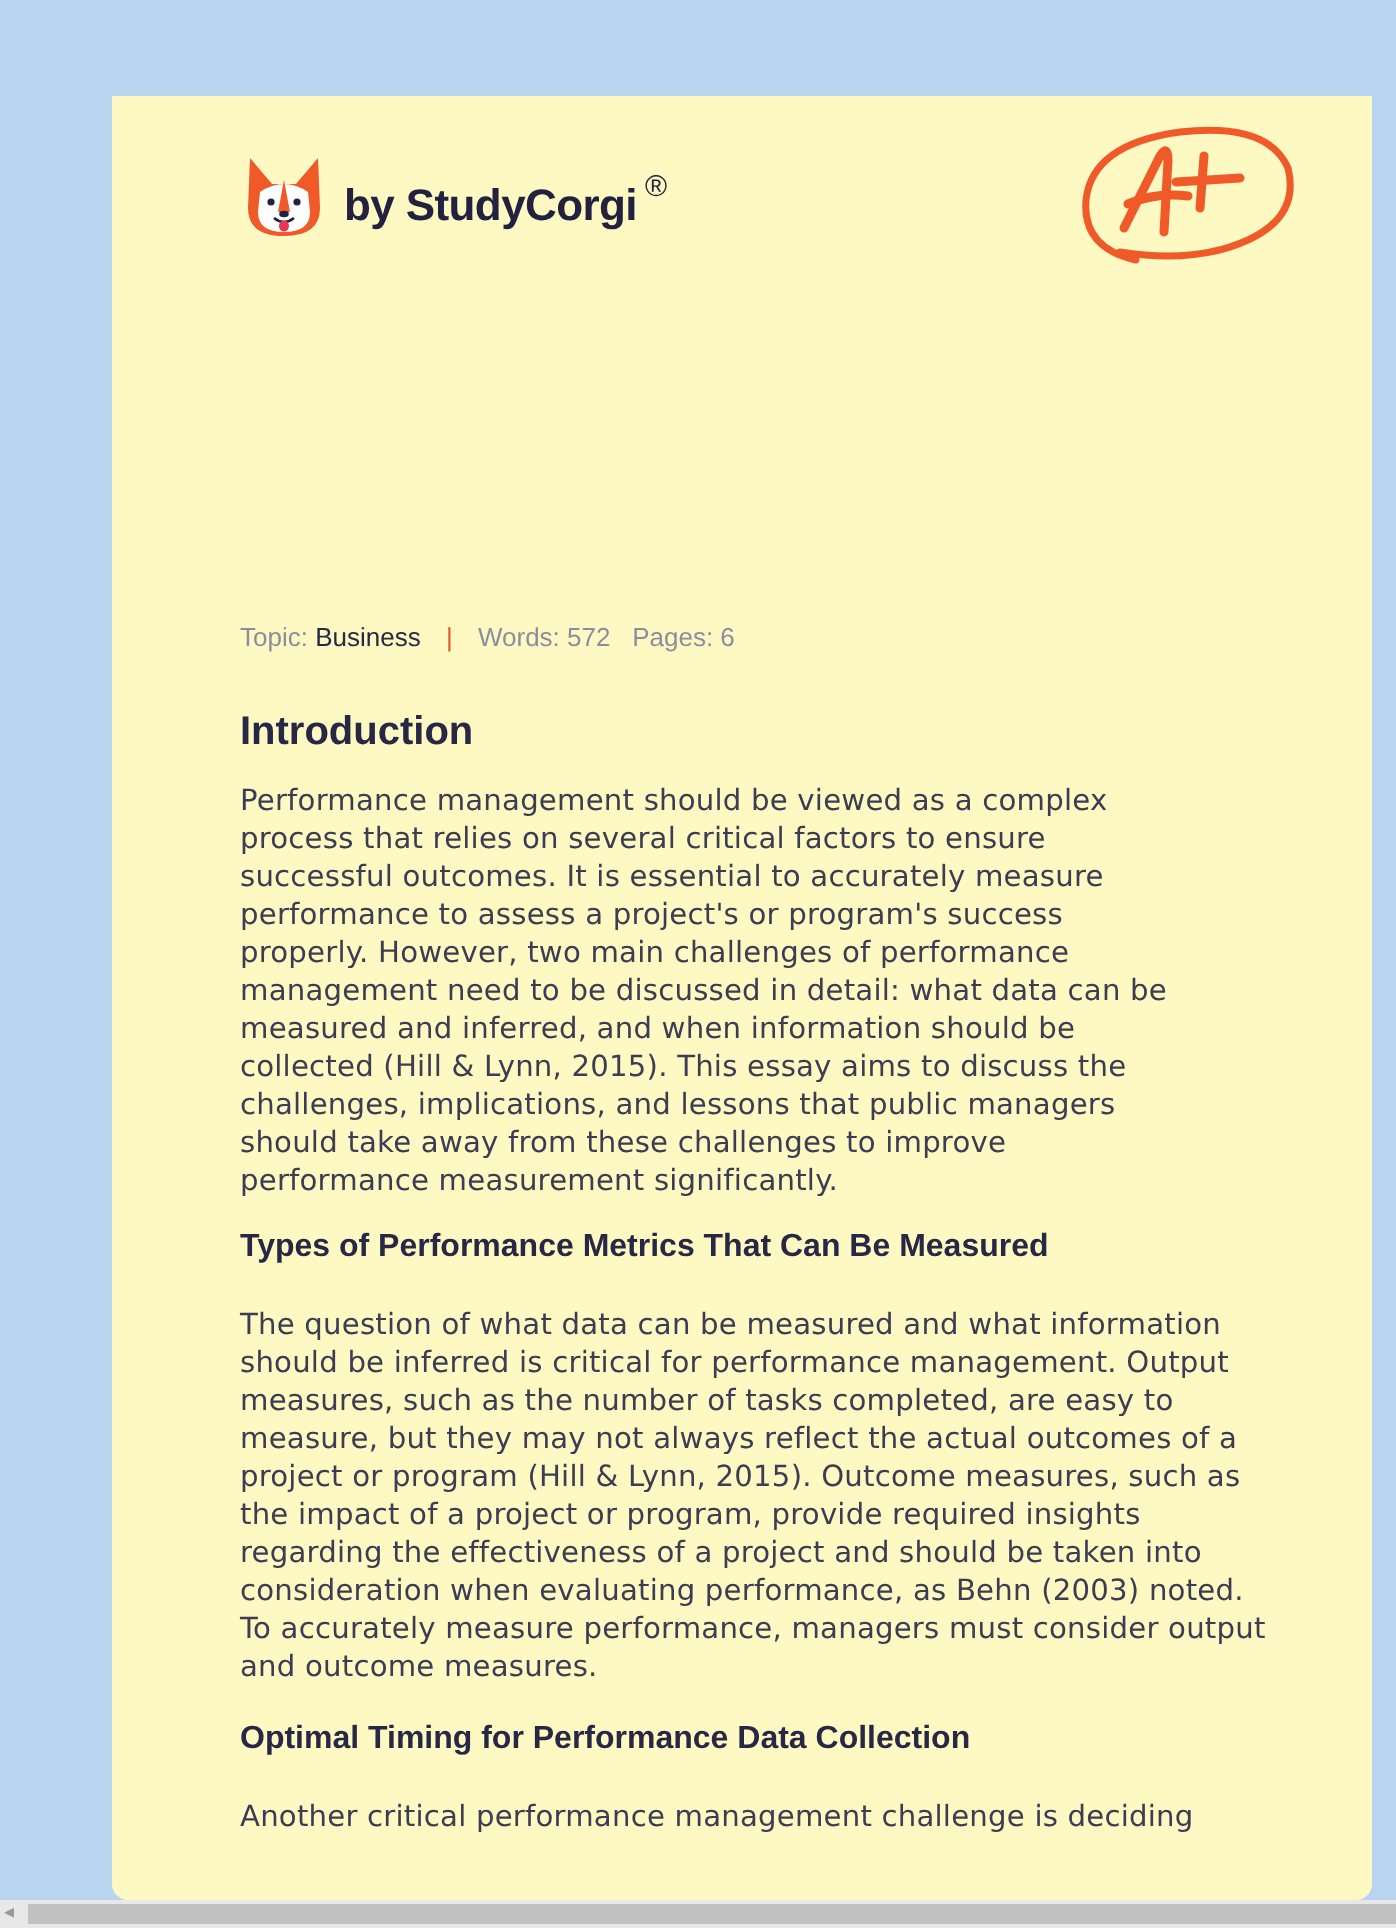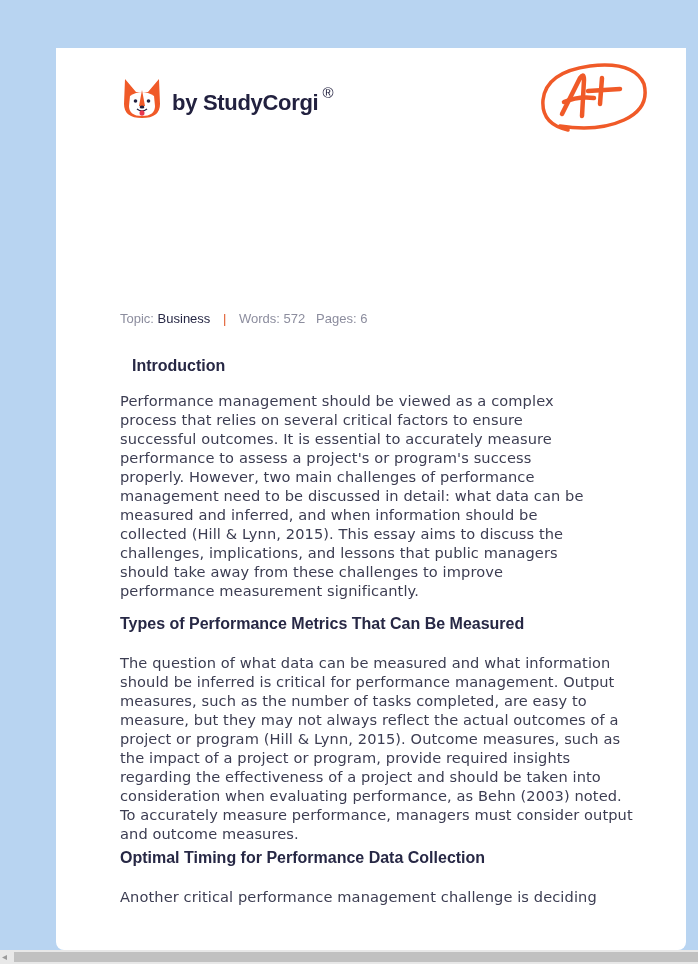--- a/index.html
+++ b/index.html
@@ -3,21 +3,21 @@
 <meta charset="utf-8">
 <style>
   html, body { margin:0; padding:0; }
   body {
     width:698px; height:964px; overflow:hidden; position:relative;
     background:#b8d4f1;
     font-family:"DejaVu Sans", sans-serif;
   }
   .card {
     position:absolute; left:56px; top:48px; width:630px; height:902px;
-    background:#ffffff; border-radius:0 0 8px 8px; overflow:hidden;
+    background:#fef9c3; border-radius:0 0 8px 8px; overflow:hidden;
   }
   .logo { position:absolute; left:66px; top:28px; display:flex; align-items:center; }
   .logo svg { display:block; }
   .brand {
     margin-left:10px; margin-top:10px; font-family:"Liberation Sans", sans-serif;
     font-weight:bold; font-size:22px; color:#22213f; letter-spacing:-0.3px;
   }
   .reg { font-size:15px; position:relative; top:-12px; margin-left:4px; font-weight:normal; color:#22213f;}
   .grade { position:absolute; left:482px; top:10px; }
   .title {
@@ -26,22 +26,22 @@
     line-height:41.5px; color:#272845;
   }
   .meta {
     position:absolute; left:64px; top:263px; font-family:"Liberation Sans", sans-serif;
     font-size:13px; color:#8c8d9e; white-space:nowrap;
   }
   .meta .topic-val { color:#272845;text-align:center; }
   .meta .sep { color:#e0572a; margin:0 9px; }
   .content { position:absolute; left:64px; top:306px; width:520px; }
   h2.sec {
-    font-family:"Liberation Sans", sans-serif; font-weight:bold; font-size:16px;
-    color:#272845; margin:12px; line-height:24px;
+    font-family:"Liberation Sans", sans-serif; font-weight:bold; font-size:20px;
+    color:#272845; margin:0; line-height:24px;
   }
   h3.sub {
     font-family:"Liberation Sans", sans-serif; font-weight:bold; font-size:16px;
     color:#272845; margin:0; line-height:22px;
   }
   p.body {
     margin:0; font-size:14.6px; line-height:19px; color:#3c3d52; letter-spacing:0.1px;
   }
   .hscroll {
     position:absolute; left:0; top:950px; width:698px; height:14px; background:#e8e8e8;
@@ -95,21 +95,21 @@
   </div>
 
   <div class="content">
     <h2 class="sec" style="margin-top:0">Introduction</h2>
     <p class="body" style="margin-top:13px; width:470px;">Performance management should be viewed as a complex process that relies on several critical factors to ensure successful outcomes. It is essential to accurately measure performance to assess a project's or program's success properly. However, two main challenges of performance management need to be discussed in detail: what data can be measured and inferred, and when information should be collected (Hill &amp; Lynn, 2015). This essay aims to discuss the challenges, implications, and lessons that public managers should take away from these challenges to improve performance measurement significantly.</p>
 
 
     <h3 class="sub" style="margin-top:13px">Types of Performance Metrics That Can Be Measured</h3>
     <p class="body" style="margin-top:18px; width:515px;">The question of what data can be measured and what information should be inferred is critical for performance management. Output measures, such as the number of tasks completed, are easy to measure, but they may not always reflect the actual outcomes of a project or program (Hill &amp; Lynn, 2015). Outcome measures, such as the impact of a project or program, provide required insights regarding the effectiveness of a project and should be taken into consideration when evaluating performance, as Behn (2003) noted. To accurately measure performance, managers must consider output and outcome measures.</p>
 
-    <h3 class="sub" style="margin-top:4px">Optimal Timing for Performance Data Collection</h3>
+    <h3 class="sub" style="margin-top:16px">Optimal Timing for Performance Data Collection</h3>
     <p class="body" style="margin-top:18px; width:515px;">Another critical performance management challenge is deciding</p>
   </div>
 </div>
 
 <div class="hscroll">
   <span class="arrow">◂</span>
   <div class="thumb"></div>
 </div>
 
 </body></html>

